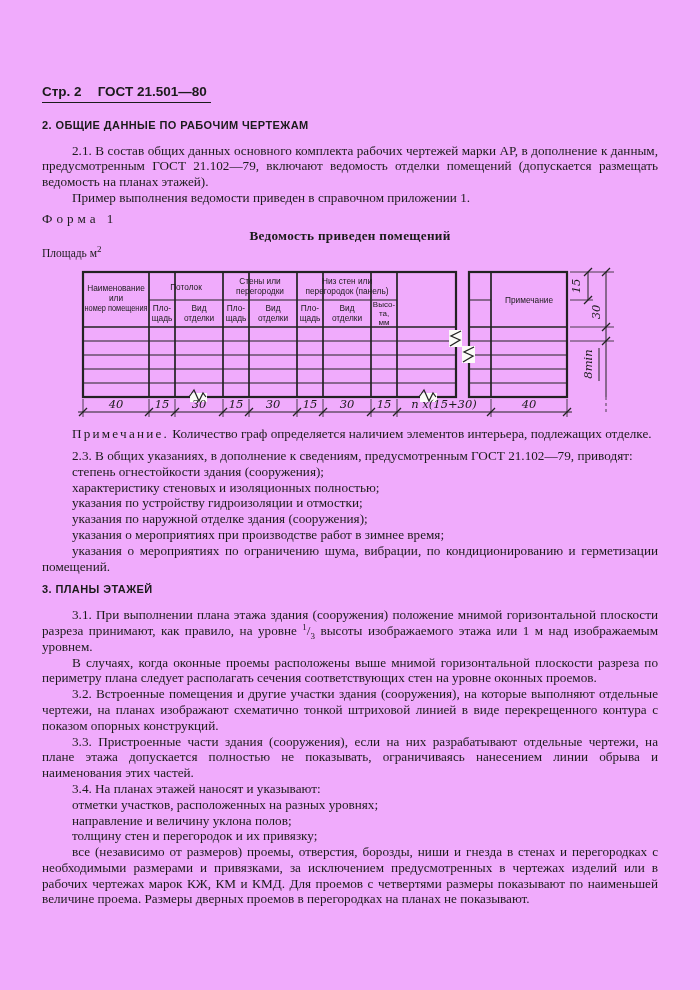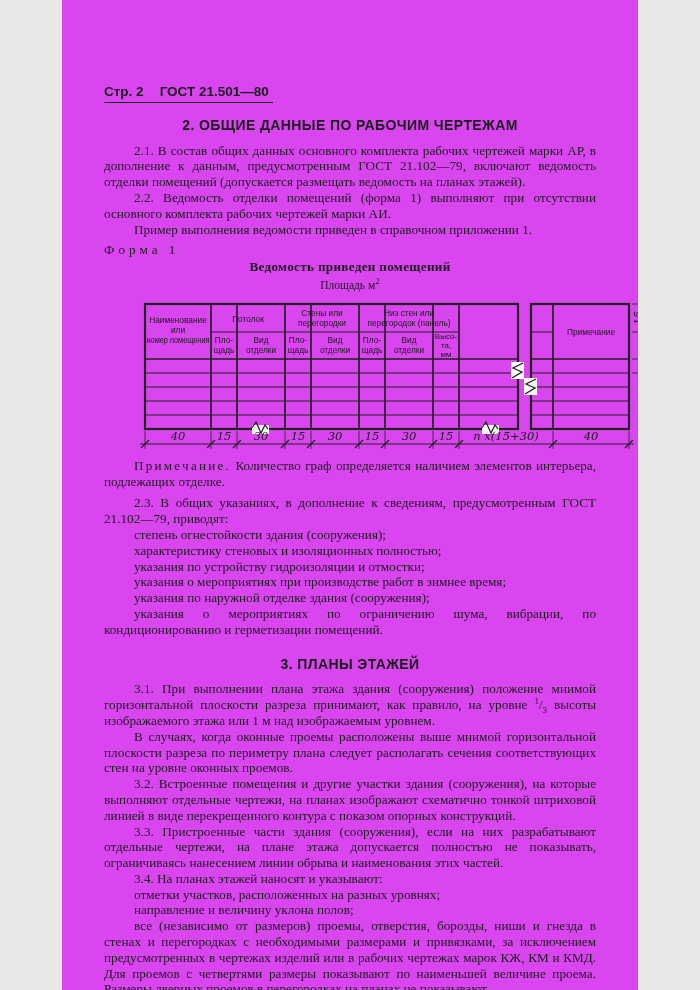--- a/index.html
+++ b/index.html
@@ -1,62 +1,61 @@
 <!DOCTYPE html>
 <html><head>
 <meta charset="utf-8">
 <style>
   html,body{margin:0;padding:0;}
   body{background:#e8e8e6;}
   .page{
     position:relative;
-    width:576px;height:990px;
+    width:700px;height:990px;
     margin:0 auto;
-    background:#d946ef;
+    background:#f0abfc;
     box-sizing:border-box;
     padding:84px 42px 0 42px;
     color:#1b1b1b;
     font-family:"Liberation Serif","DejaVu Serif",serif;
     font-size:13.2px;
     line-height:15.8px;
     text-align:justify;
     overflow:hidden;
   }
   .runhead{display:inline-block;border-bottom:1.6px solid #1b1b1b;padding:0 4px 2px 0;
     font-family:"Liberation Sans","DejaVu Sans",sans-serif;font-weight:bold;font-size:13.5px;
     text-align:left;}
   .runhead .gap{display:inline-block;width:16px;}
   h2.sec{font-family:"Liberation Sans","DejaVu Sans",sans-serif;font-weight:bold;
-    font-size:14px;letter-spacing:.4px;text-align:center;margin:15px 0 9px 0;}
+    font-size:11px;letter-spacing:.4px;margin:15px 0 9px 0;}
   p{margin:0;text-indent:30px;}
   p.noind{text-indent:0;}
   .forma{text-align:left;letter-spacing:4px;margin:5px 10px 1px 0;text-indent:0;}
   .tbl-title{text-align:center;font-weight:bold;margin:1px 0 0 0;text-indent:0;letter-spacing:.3px;}
-  .tbl-sub{text-align:center;font-size:11.5px;margin:3px 0 0 0;text-indent:0;}
+  .tbl-sub{font-size:11.5px;margin:3px 0 0 0;text-indent:0;}
   .drawing{display:block;margin:0 0 0 -2px;}
   .note-label{letter-spacing:2.2px;}
   svg text{fill:#1b1b1b;}
   .thead{font-family:"Liberation Sans","DejaVu Sans",sans-serif;font-size:8.3px;}
   .thead-s{font-family:"Liberation Sans","DejaVu Sans",sans-serif;font-size:8px;}
   .dim{font-family:"DejaVu Serif","Liberation Serif",serif;font-style:italic;font-size:11.5px;}
   sup,sub{font-size:9px;line-height:0;}
 </style>
 </head>
 <body>
 
 <div class="page">
 
   <div class="runhead">
     <span>Стр. 2</span><span class="gap"></span><span>ГОСТ 21.501—80</span>
   </div>
 
   <h2 class="sec">2. ОБЩИЕ ДАННЫЕ ПО РАБОЧИМ ЧЕРТЕЖАМ</h2>
 
   <p>2.1. В состав общих данных основного комплекта рабочих чертежей марки АР, в дополнение к данным, предусмотренным ГОСТ 21.102—79, включают ведомость отделки помещений (допускается размещать ведомость на планах этажей).</p>
-  <p>2.2. Ведомость отделки помещений (форма 1) выполняют при отсутствии основного комплекта рабочих чертежей марки АИ.</p>
   <p>Пример выполнения ведомости приведен в справочном приложении 1.</p>
 
   <p class="forma">Форма 1</p>
   <p class="tbl-title">Ведомость приведен помещений</p>
   <p class="tbl-sub"><span>Площадь м</span><sup>2</sup></p>
 
   
   <svg class="drawing" width="660" height="158" viewBox="40 262 660 158" xmlns="http://www.w3.org/2000/svg">
     <g stroke="#222" fill="none">
 
@@ -198,29 +197,29 @@
       <line x1="599" y1="348" x2="599" y2="381" stroke="#222" stroke-width="1"></line>
     </g>
   </svg>
 
   <p class="noind" style="margin-top:6px;"><span style="display:inline-block;width:30px;"></span><span class="note-label">Примечание.</span> <span>Количество граф определяется наличием элементов интерьера, подлежащих отделке.</span></p>
 
   <p style="margin-top:6px;">2.3. В общих указаниях, в дополнение к сведениям, предусмотренным ГОСТ 21.102—79, приводят:</p>
   <p>степень огнестойкости здания (сооружения);</p>
   <p>характеристику стеновых и изоляционных полностью;</p>
   <p>указания по устройству гидроизоляции и отмостки;</p>
+  <p>указания по наружной отделке здания (сооружения);</p>
   <p>указания о мероприятиях при производстве работ в зимнее время;</p>
-  <p>указания по наружной отделке здания (сооружения);</p>
   <p>указания о мероприятиях по ограничению шума, вибрации, по кондиционированию и герметизации помещений.</p>
 
-  <h2 class="sec" style="margin-top:19px;">3. ПЛАНЫ ЭТАЖЕЙ</h2>
+  <h2 class="sec" style="margin-top:8px;">3. ПЛАНЫ ЭТАЖЕЙ</h2>
 
   <p><span>3.1. При выполнении плана этажа здания (сооружения) положение мнимой горизонтальной плоскости разреза принимают, как правило, на уровне </span><sup>1</sup><span>/</span><sub>3</sub><span> высоты изображаемого этажа или 1 м над изображаемым уровнем.</span></p>
   <p>В случаях, когда оконные проемы расположены выше мнимой горизонтальной плоскости разреза по периметру плана следует располагать сечения соответствующих стен на уровне оконных проемов.</p>
   <p>3.2. Встроенные помещения и другие участки здания (сооружения), на которые выполняют отдельные чертежи, на планах изображают схематично тонкой штриховой линией в виде перекрещенного контура с показом опорных конструкций.</p>
   <p>3.3. Пристроенные части здания (сооружения), если на них разрабатывают отдельные чертежи, на плане этажа допускается полностью не показывать, ограничиваясь нанесением линии обрыва и наименования этих частей.</p>
   <p>3.4. На планах этажей наносят и указывают:</p>
   <p>отметки участков, расположенных на разных уровнях;</p>
   <p>направление и величину уклона полов;</p>
+  <p>толщину стен и перегородок и их привязку;</p>
   <p>все (независимо от размеров) проемы, отверстия, борозды, ниши и гнезда в стенах и перегородках с необходимыми размерами и привязками, за исключением предусмотренных в чертежах изделий или в рабочих чертежах марок КЖ, КМ и КМД. Для проемов с четвертями размеры показывают по наименьшей величине проема. Размеры дверных проемов в перегородках на планах не показывают.</p>
-  <p>толщину стен и перегородок и их привязку;</p>
 
 </div>
 
 </body></html>

